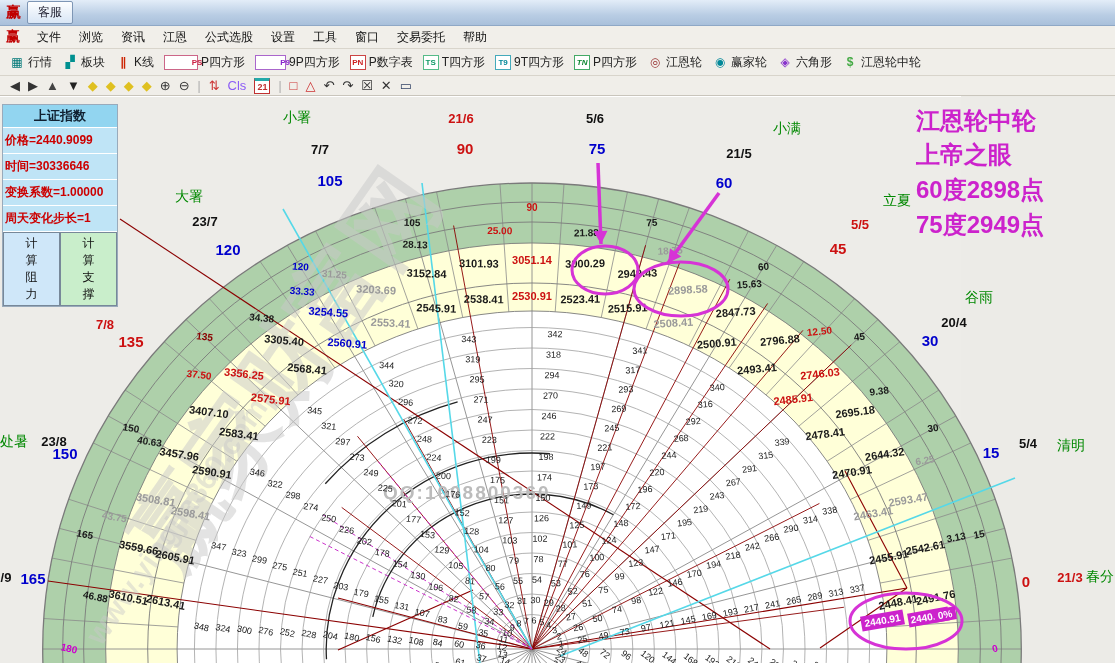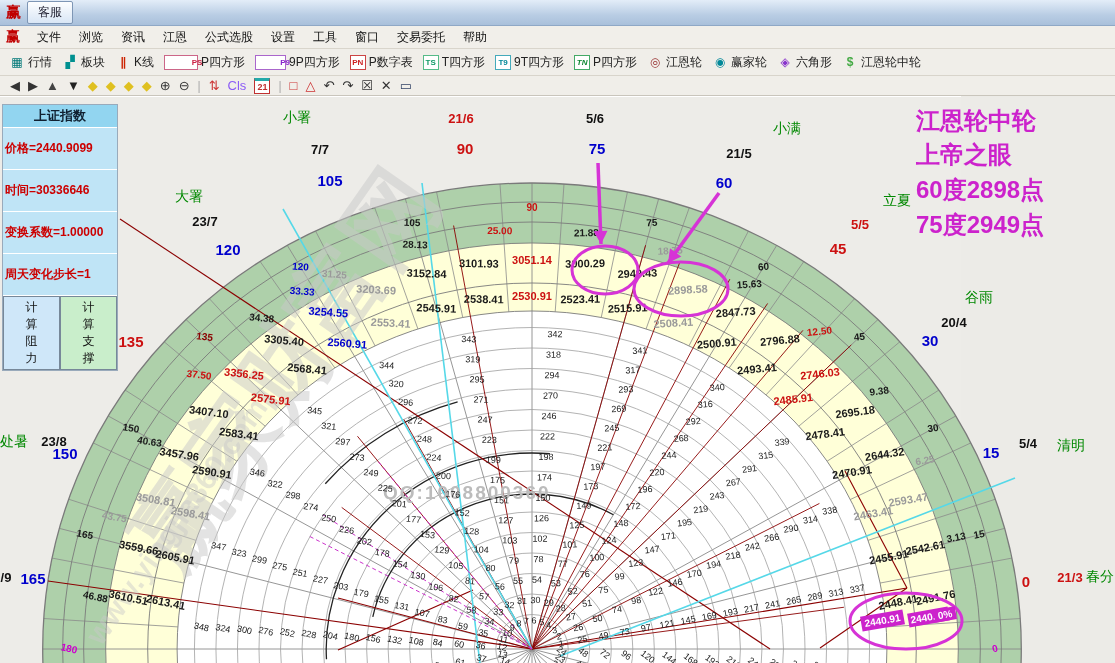--- a/index.html
+++ b/index.html
@@ -29,21 +29,21 @@
   .box21{display:inline-block;border:1px solid #C03030;background:#fff;color:#C03030;
     font-size:9px;font-weight:bold;padding:0 2px;line-height:12px;border-top:3px solid #2AA;}
   
   .chartwrap{position:relative;width:961px;height:567px;background:#EDECE8;border-top:1px solid #FFF;}
   svg text{font-family:"Liberation Sans","DejaVu Sans",sans-serif;}
   
   .panel{position:absolute;left:2px;top:7px;width:116px;z-index:5;font-size:12px;
     border:1px solid #9AB;}
   .panel .hd{background:#92D5F0;color:#102030;font-weight:bold;text-align:center;
     padding:2px 0;border-bottom:1px solid #FFF;font-size:13px;}
-  .panel .row{background:#BFE4F6;color:#CC0000;font-weight:bold;padding:12px 2px;
+  .panel .row{background:#BFE4F6;color:#CC0000;font-weight:bold;padding:4px 2px;
     border-bottom:1px solid #FFF;white-space:nowrap;overflow:hidden;}
   .panel .btns{display:flex;}
   .panel .btns button{flex:1;font-size:12px;padding:2px 18px;border:1px solid #789;
     cursor:pointer;color:#111;}
   .panel .btns .b1{background:#CFE7F9;}
   .panel .btns .b2{background:#C9EECB;}
 </style>
 </head>
 <body>
 

